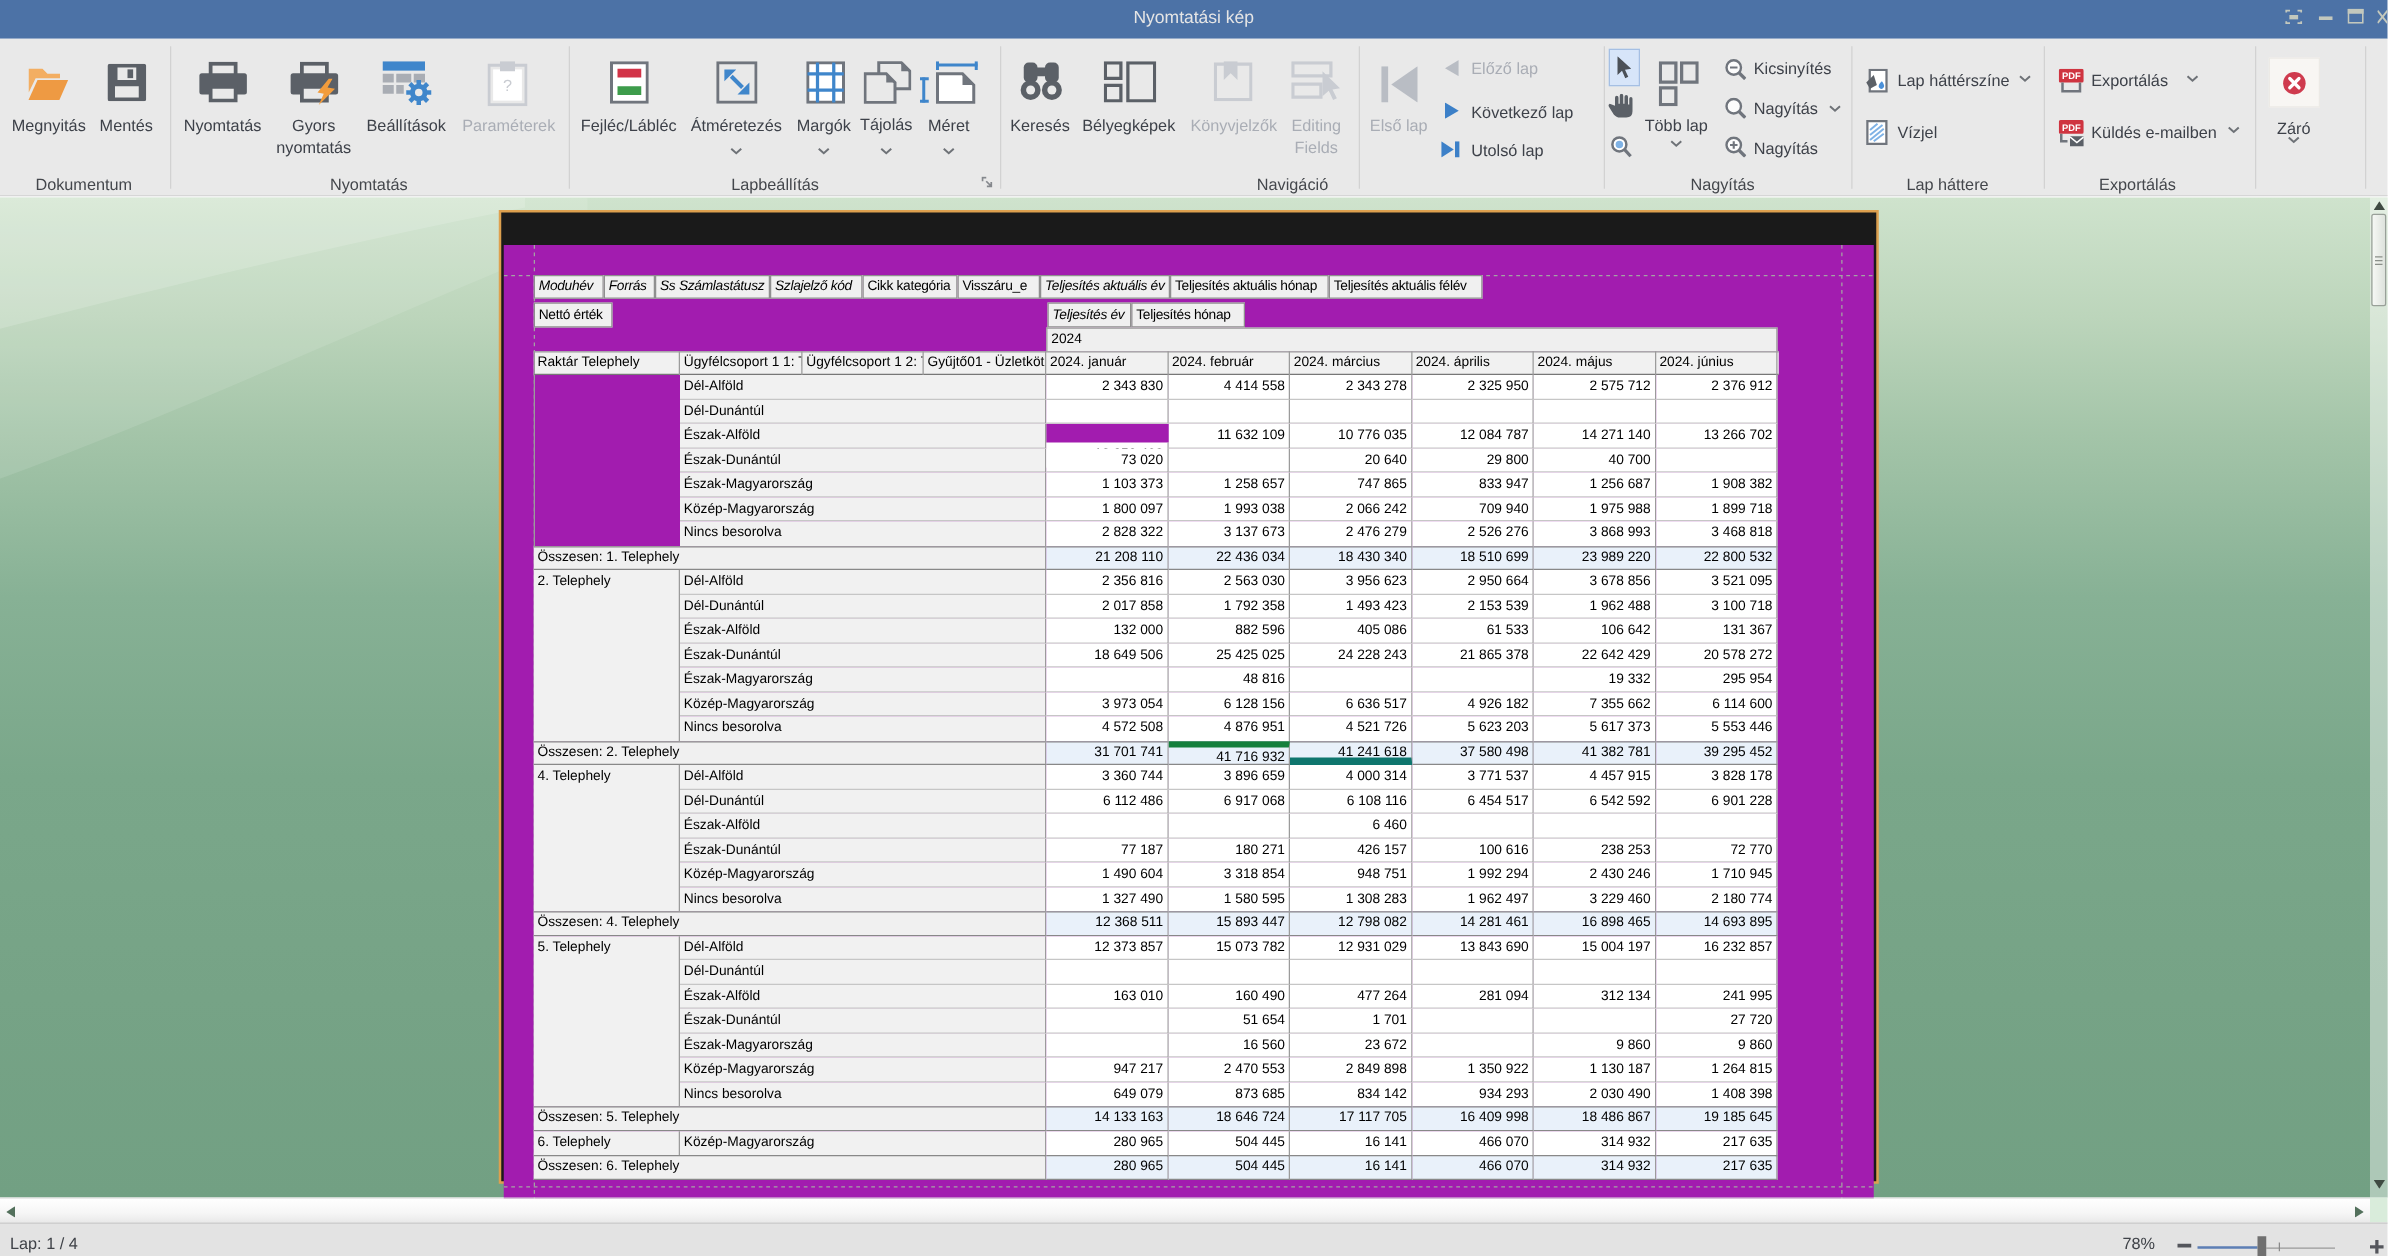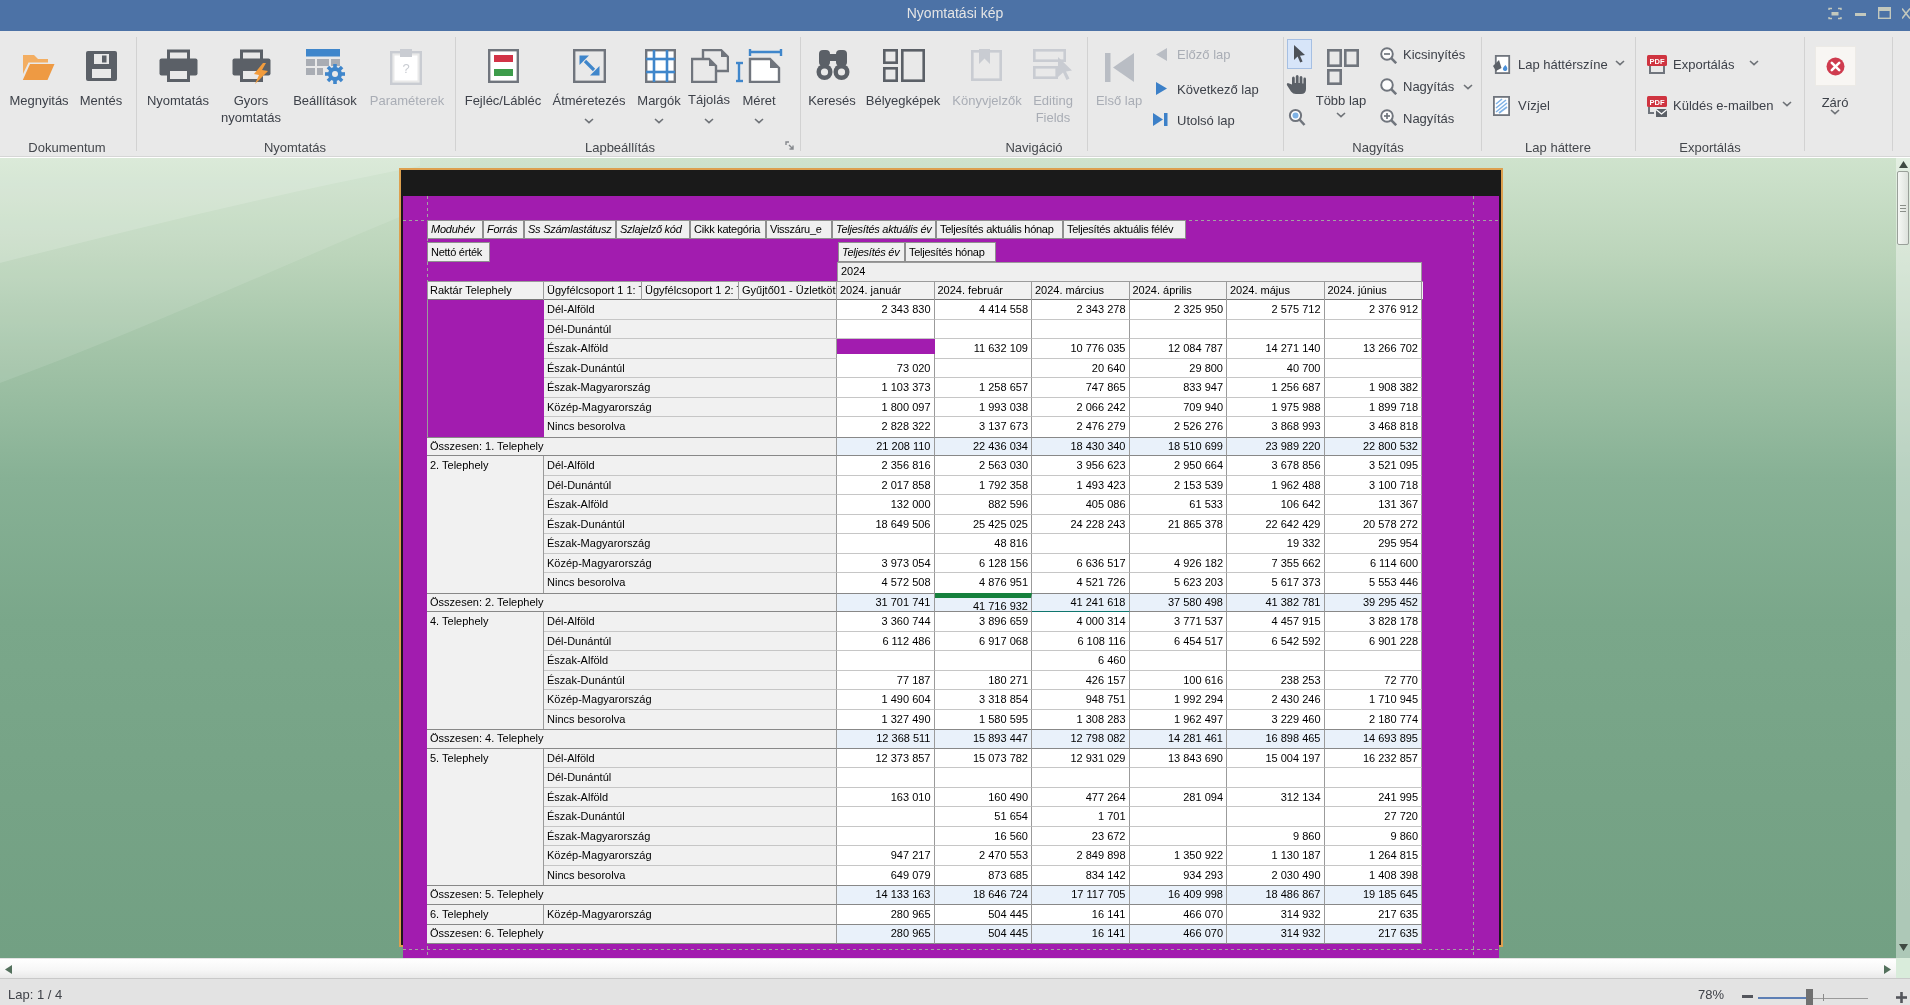--- a/index.html
+++ b/index.html
@@ -499,21 +499,21 @@
 <div class="cell lab nb" style="left:141px;top:377.0px;width:293px;height:19.5px;">Nincs besorolva</div>
 <div class="cell num nb" style="left:434.0px;top:377.0px;width:97.5px;height:19.5px;">4 572 508</div>
 <div class="cell num nb" style="left:531.5px;top:377.0px;width:97.5px;height:19.5px;">4 876 951</div>
 <div class="cell num nb" style="left:629.0px;top:377.0px;width:97.5px;height:19.5px;">4 521 726</div>
 <div class="cell num nb" style="left:726.5px;top:377.0px;width:97.5px;height:19.5px;">5 623 203</div>
 <div class="cell num nb" style="left:824.0px;top:377.0px;width:97.5px;height:19.5px;">5 617 373</div>
 <div class="cell num nb" style="left:921.5px;top:377.0px;width:97.5px;height:19.5px;">5 553 446</div>
 <div class="cell lab totlab" style="left:24px;top:396.5px;width:410px;height:19.5px;border-top:1px solid #888;border-bottom:1px solid #888;line-height:17px;">Összesen: 2. Telephely</div>
 <div class="cell num tot" style="left:434.0px;top:396.5px;width:97.5px;height:19.5px;border-top:1px solid #888;border-bottom:1px solid #888;line-height:17px;">31 701 741</div>
 <div class="cell num tot" style="left:531.5px;top:396.5px;width:97.5px;height:19.5px;border-top:5px solid #15803d;border-bottom:1px solid #888;line-height:17px;">41 716 932</div>
-<div class="cell num tot" style="left:629.0px;top:396.5px;width:97.5px;height:19.5px;border-top:1px solid #888;border-bottom:1px solid #0f766e;line-height:17px;">41 241 618</div>
+<div class="cell num tot" style="left:629.0px;top:396.5px;width:97.5px;height:19.5px;border-top:1px solid #888;border-bottom:6px solid #0f766e;line-height:17px;">41 241 618</div>
 <div class="cell num tot" style="left:726.5px;top:396.5px;width:97.5px;height:19.5px;border-top:1px solid #888;border-bottom:1px solid #888;line-height:17px;">37 580 498</div>
 <div class="cell num tot" style="left:824.0px;top:396.5px;width:97.5px;height:19.5px;border-top:1px solid #888;border-bottom:1px solid #888;line-height:17px;">41 382 781</div>
 <div class="cell num tot" style="left:921.5px;top:396.5px;width:97.5px;height:19.5px;border-top:1px solid #888;border-bottom:1px solid #888;line-height:17px;">39 295 452</div>
 <div class="cell lab nb" style="left:24px;top:416.0px;width:117px;height:117.0px;">4. Telephely</div>
 <div class="cell lab" style="left:141px;top:416.0px;width:293px;height:19.5px;">Dél-Alföld</div>
 <div class="cell num" style="left:434.0px;top:416.0px;width:97.5px;height:19.5px;">3 360 744</div>
 <div class="cell num" style="left:531.5px;top:416.0px;width:97.5px;height:19.5px;">3 896 659</div>
 <div class="cell num" style="left:629.0px;top:416.0px;width:97.5px;height:19.5px;">4 000 314</div>
 <div class="cell num" style="left:726.5px;top:416.0px;width:97.5px;height:19.5px;">3 771 537</div>
 <div class="cell num" style="left:824.0px;top:416.0px;width:97.5px;height:19.5px;">4 457 915</div>

